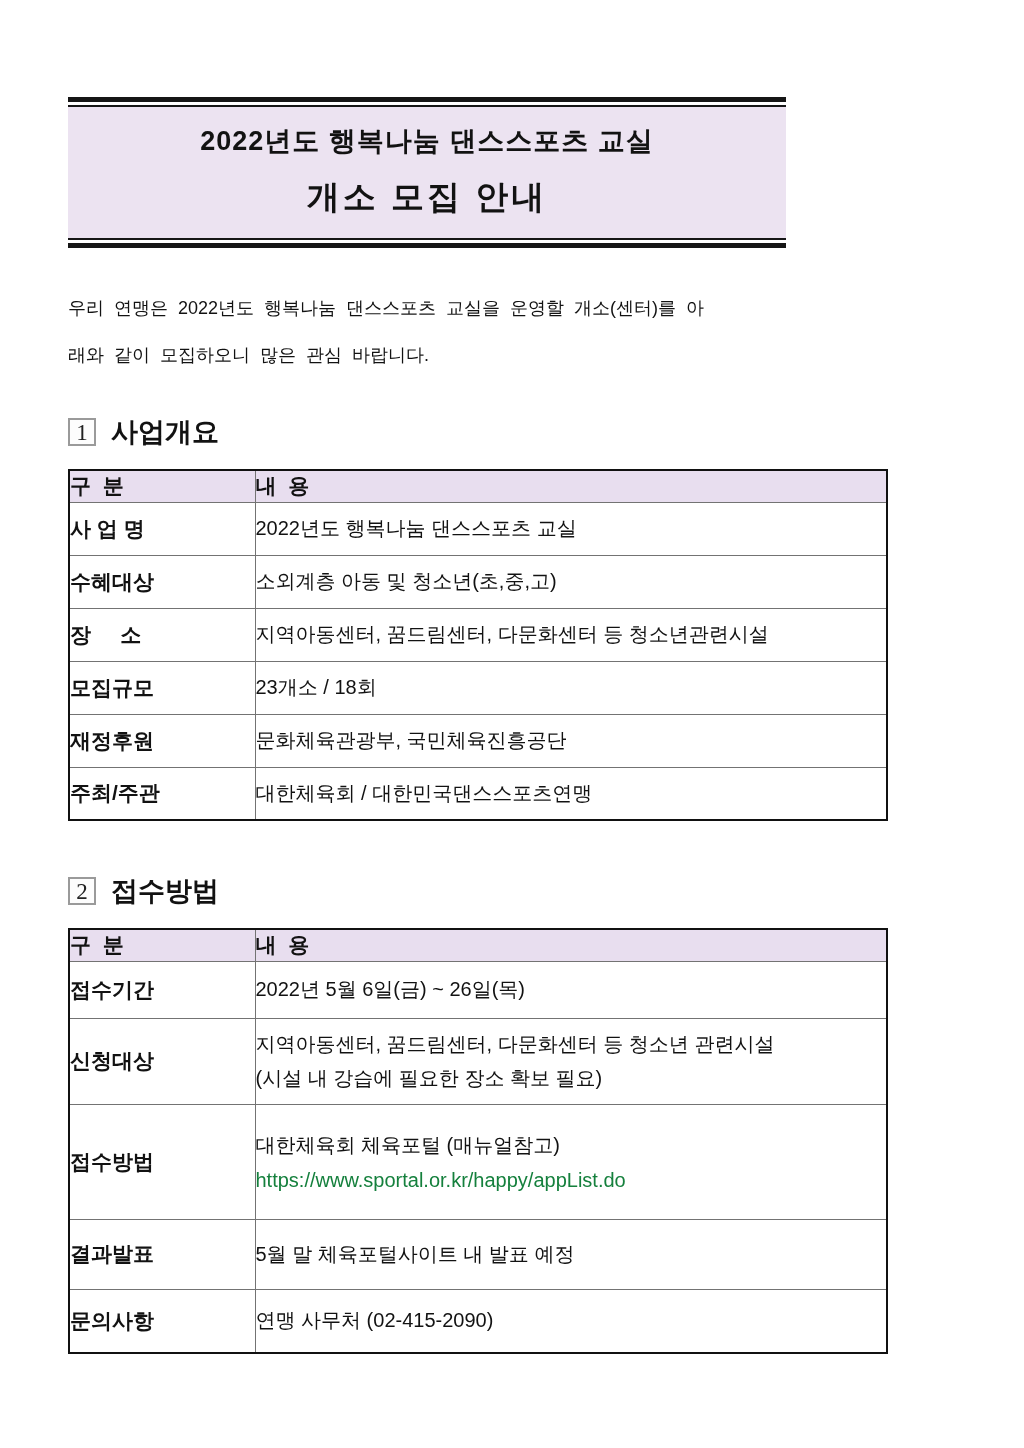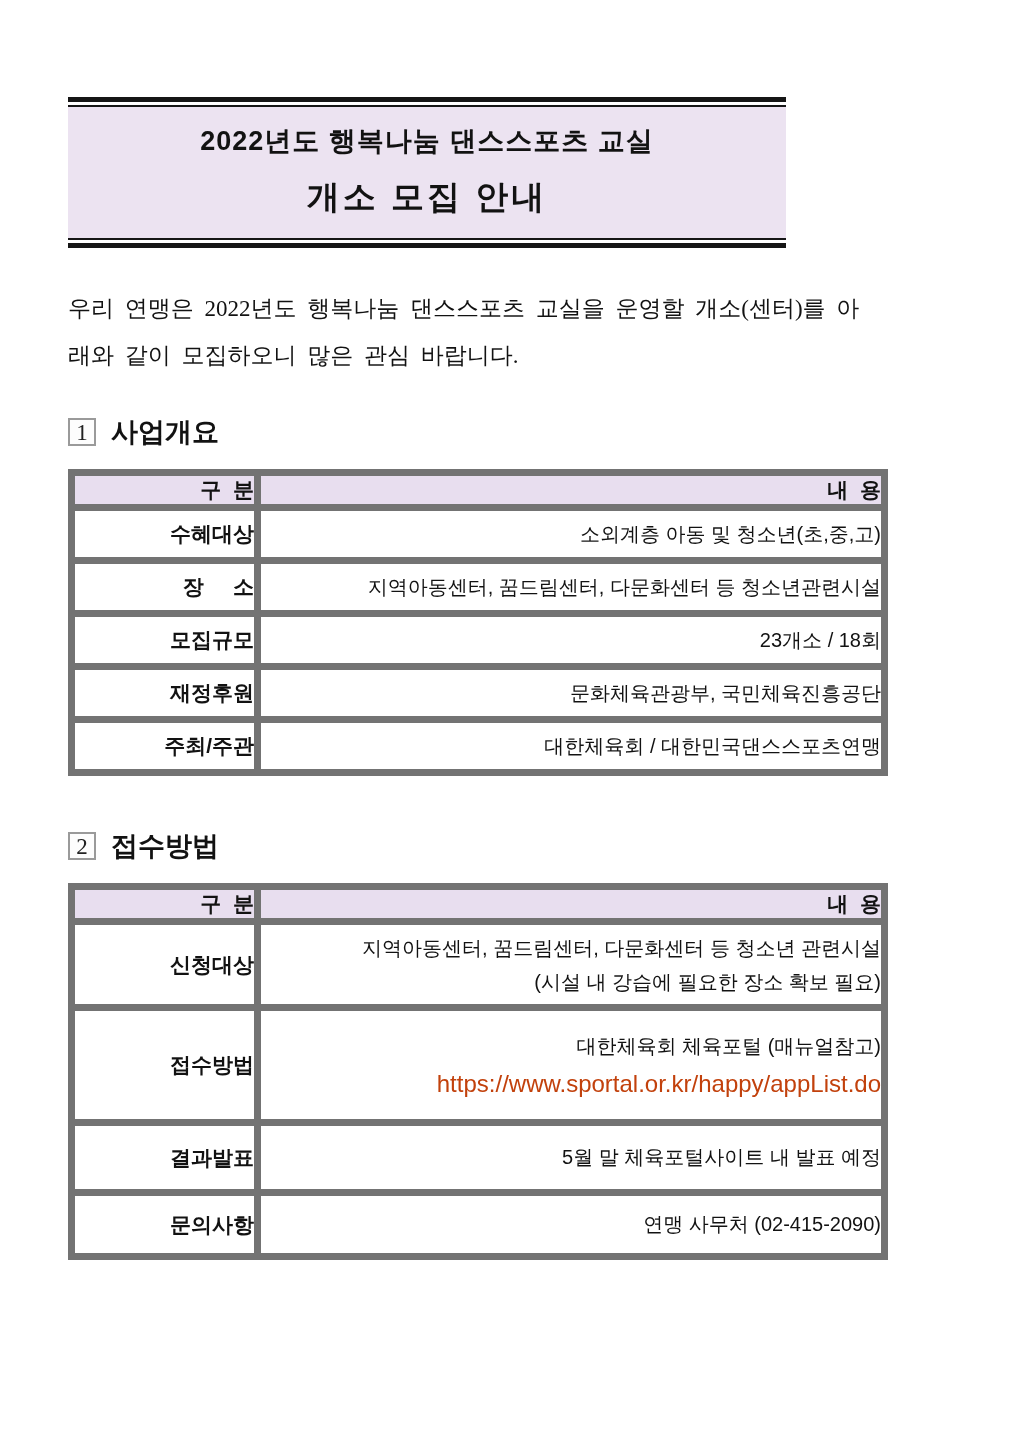--- a/index.html
+++ b/index.html
@@ -24,22 +24,22 @@
     background: #ece3f1;
     text-align: center;
     padding: 16px 0 18px 0;
   }
   .banner-line1 { font-size: 27px; font-weight: bold; letter-spacing: 1px; }
   .banner-line2 { font-size: 33px; font-weight: bold; letter-spacing: 3px; margin-top: 16px; }
 
   
   .intro {
     margin-top: 37px;
-    font-family: Liberation Serif, serif;
-    font-size: 23px;
+    font-family: Liberation Sans, sans-serif;
+    font-size: 18px;
     line-height: 47px;
     word-spacing: 5px;
     white-space: nowrap;
   }
 
   
   .section-heading {
     display: flex; align-items: center; gap: 15px;
     font-size: 27px; font-weight: bold;
   }
@@ -59,22 +59,22 @@
   }
 
   
   table.doc-table {
     border-collapse: collapse;
     width: 820px;
     margin-top: 19px;
     table-layout: fixed;
   }
   table.doc-table th, table.doc-table td {
-    border: 7px solid #737373;
-    text-align: right;
+    border: 1px solid #737373;
+    text-align: left;
     vertical-align: middle;
     margin-left: 8px;
   }
   table.doc-table { border: 2px solid #111; }
   table.doc-table th {
     background: #e8deef;
     font-size: 21px;
     font-weight: bold;
     height: 32px;
     white-space: pre;
@@ -92,22 +92,22 @@
   #table2 tbody tr.r-height-1 { height: 57px; }
   #table2 tbody tr.r-height-2 { height: 86px; }
   #table2 tbody tr.r-height-3 { height: 115px; }
   #table2 tbody tr.r-height-4 { height: 70px; }
   #table2 tbody tr.r-height-5 { height: 64px; }
 
   .two-line div { line-height: 34px; }
   .portal-link {
     display: block;
     margin-top: 10px;
-    color: #c2410c;
-    font-size: 24px;
+    color: #15803d;
+    font-size: 20px;
     text-decoration: none;
     cursor: pointer;
   }
 </style>
 </head>
 <body>
 
 <div class="page">
 
   <div class="banner-outer">
@@ -133,20 +133,24 @@
         <col>
       </colgroup>
     <thead>
       <tr>
         <th>구  분</th>
         <th>내  용</th>
       </tr>
     </thead>
     <tbody>
       <tr>
+        <td class="cell-label">사 업 명</td>
+        <td class="cell-value">2022년도 행복나눔 댄스스포츠 교실</td>
+      </tr>
+      <tr>
         <td class="cell-label">수혜대상</td>
         <td class="cell-value">소외계층 아동 및 청소년(초,중,고)</td>
       </tr>
       <tr>
         <td class="cell-label">장     소</td>
         <td class="cell-value">지역아동센터, 꿈드림센터, 다문화센터 등 청소년관련시설</td>
       </tr>
       <tr>
         <td class="cell-label">모집규모</td>
         <td class="cell-value">23개소 / 18회</td>
@@ -172,20 +176,24 @@
         <col class="c-label">
         <col>
       </colgroup>
     <thead>
       <tr>
         <th>구  분</th>
         <th>내  용</th>
       </tr>
     </thead>
     <tbody>
+      <tr class="r-height-1">
+        <td class="cell-label">접수기간</td>
+        <td class="cell-value">2022년 5월 6일(금) ~ 26일(목)</td>
+      </tr>
       <tr class="r-height-2">
         <td class="cell-label">신청대상</td>
         <td class="cell-value two-line">
           <div>지역아동센터, 꿈드림센터, 다문화센터 등 청소년 관련시설</div>
           <div>(시설 내 강습에 필요한 장소 확보 필요)</div>
         </td>
       </tr>
       <tr class="r-height-3">
         <td class="cell-label">접수방법</td>
         <td class="cell-value">

